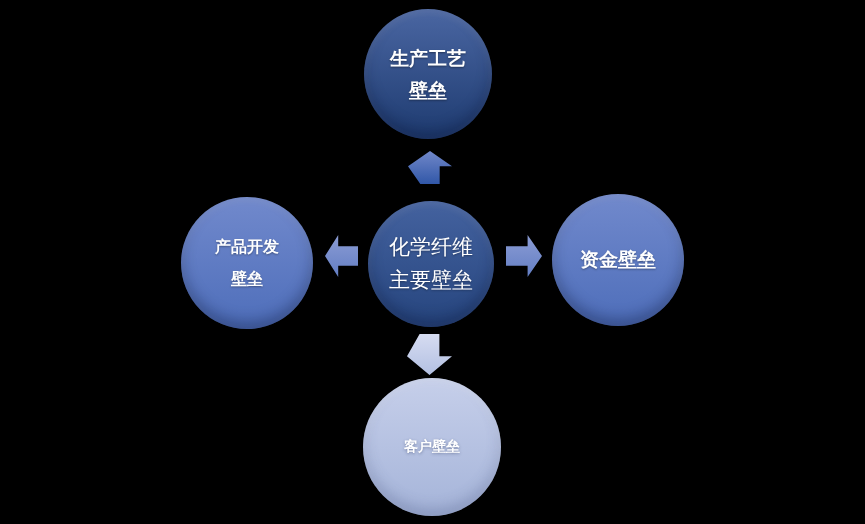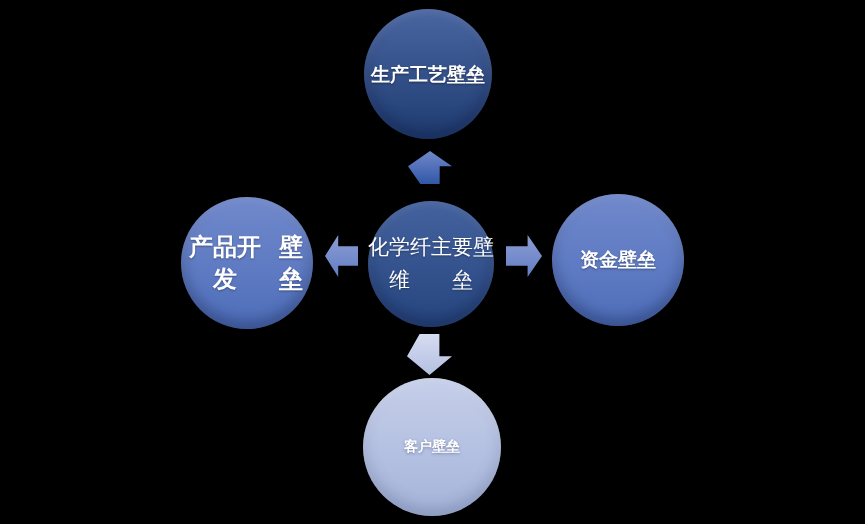--- a/index.html
+++ b/index.html
@@ -12,21 +12,21 @@
     width: 865px;
     height: 524px;
     background: #000000;
     overflow: hidden;
     font-family: "DejaVu Sans", "Liberation Sans", sans-serif;
   }
   .node {
     position: absolute;
     border-radius: 50%;
     display: flex;
-    flex-direction: row;
+    flex-direction: column;
     align-items: center;
     justify-content: center;
     text-align: center;
     color: #ffffff;
     box-shadow: inset 0 -7px 14px rgba(8, 18, 50, 0.35),
                 inset 0 3px 8px rgba(255, 255, 255, 0.12);
   }
   .node span { display: block; }
   .node span:empty { display: none; }
 
@@ -39,21 +39,21 @@
   #node-center {
     left: 368px; top: 201px;
     width: 126px; height: 126px;
     font-size: 21px; font-weight: 400; line-height: 33px;
     text-shadow: 0 1px 2px rgba(0,0,0,0.35);
     justify-content: center;
   }
   #node-left {
     left: 181px; top: 197px;
     width: 132px; height: 132px;
-    font-size: 24px; font-weight: bold; line-height: 32px;
+    font-size: 16px; font-weight: bold; line-height: 32px;
     text-shadow: 0 1px 2px rgba(0,0,0,0.35);
   }
   #node-right {
     left: 552px; top: 194px;
     width: 132px; height: 132px;
     font-size: 19px; font-weight: bold;
     text-shadow: 0 1px 2px rgba(0,0,0,0.35);
   }
   #node-bottom {
     left: 363px; top: 378px;

